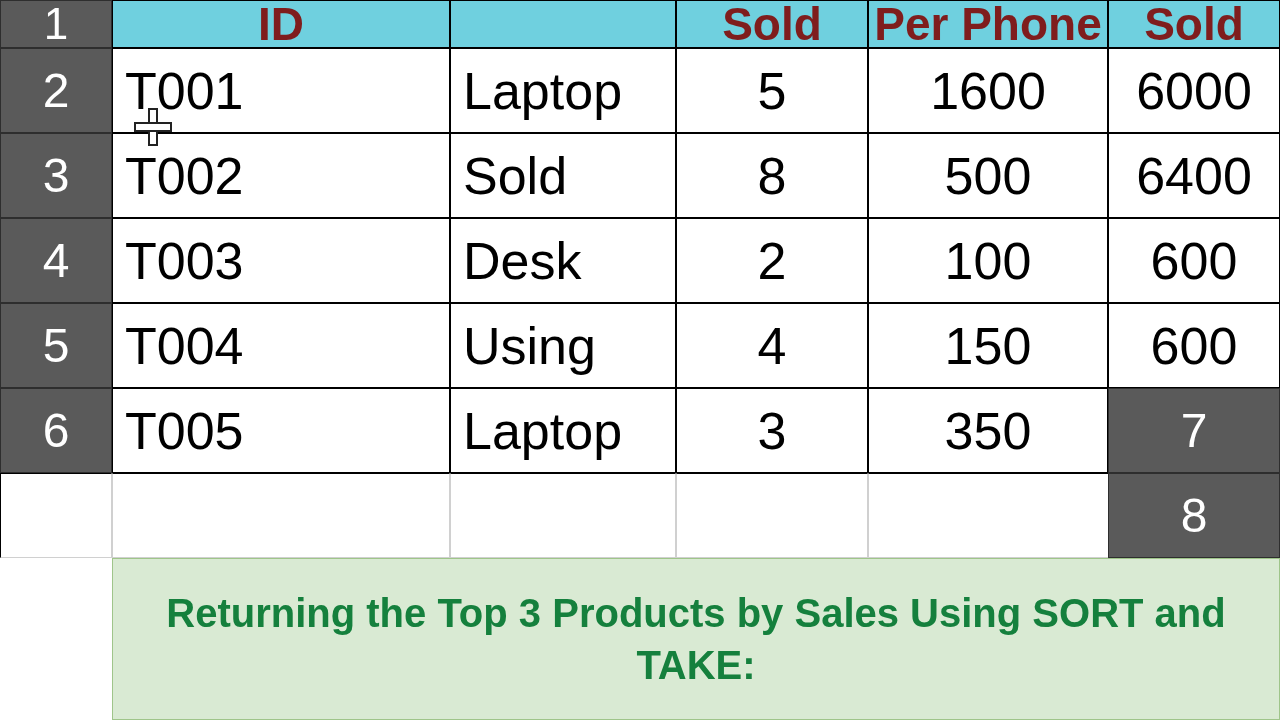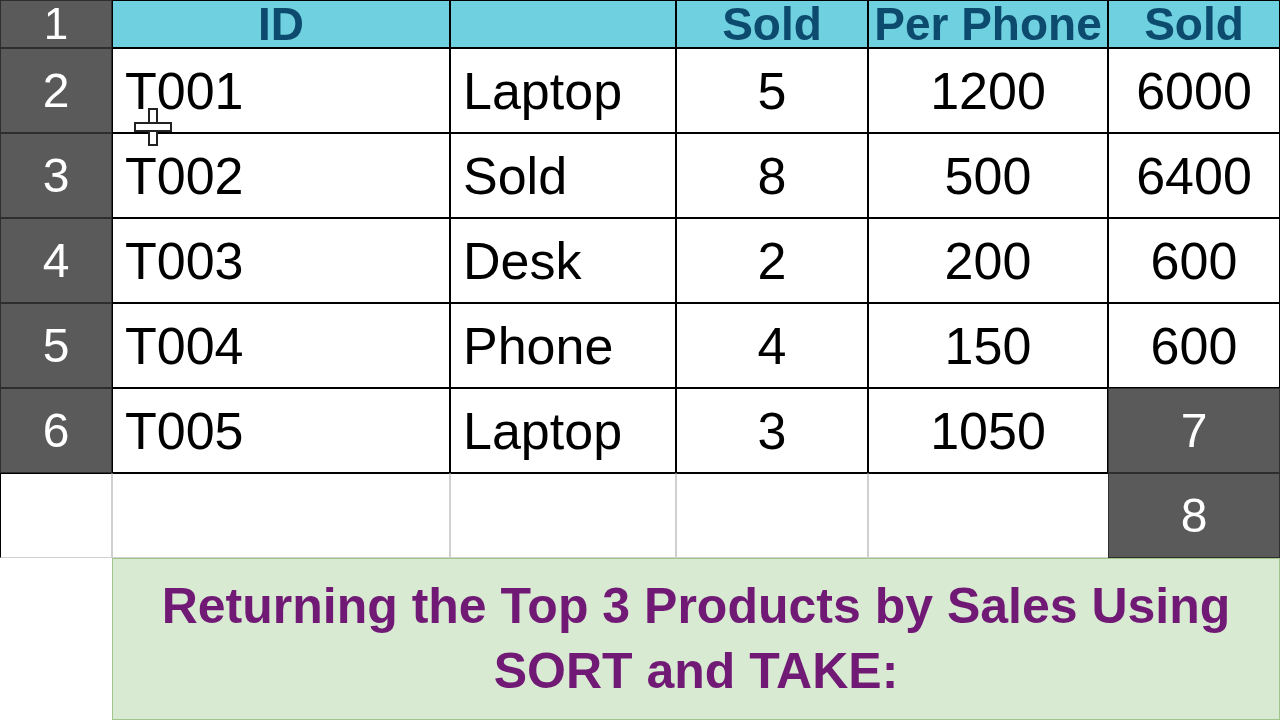--- a/index.html
+++ b/index.html
@@ -30,21 +30,21 @@
     align-items: center;
     justify-content: center;
     font-size: 48px;
     font-weight: 400;
   }
   .rowhdr.r1 { font-size: 44px; }
 
   
   .colhdr {
     background: #6fd0df;
-    color: #0c4a6e;
+    color: #7f1d1d;
     border: 1px solid #000;
     display: flex;
     align-items: center;
     justify-content: center;
     font-size: 46px;
     font-weight: 700;
     overflow: hidden;
     white-space: nowrap;
   }
 
@@ -73,23 +73,23 @@
 
   
   .banner {
     grid-column: 2 / span 5;
     background: #d9ead3;
     border: 1px solid #9fc58a;
     display: flex;
     align-items: center;
     justify-content: center;
     text-align: center;
-    font-size: 50px;
+    font-size: 40px;
     font-weight: 700;
-    color: #701a75;
+    color: #15803d;
     line-height: 1.3;
     padding: 8px 18px;
   }
 
   
   .cursor {
     position: absolute;
     left: 134px;
     top: 108px;
     width: 34px;
@@ -115,49 +115,49 @@
   <div class="colhdr">ID</div>
   <div class="colhdr"></div>
   <div class="colhdr">Sold</div>
   <div class="colhdr">Per Phone</div>
   <div class="colhdr">Sold</div>
 
   <div class="rowhdr">2</div>
   <div class="cell left">T001</div>
   <div class="cell left">Laptop</div>
   <div class="cell center">5</div>
-  <div class="cell center">1200</div>
+  <div class="cell center">1600</div>
   <div class="cell center">6000</div>
 
   <div class="rowhdr">3</div>
   <div class="cell left">T002</div>
   <div class="cell left">Sold</div>
   <div class="cell center">8</div>
   <div class="cell center">500</div>
   <div class="cell center">6400</div>
 
   <div class="rowhdr">4</div>
   <div class="cell left">T003</div>
   <div class="cell left">Desk</div>
   <div class="cell center">2</div>
-  <div class="cell center">200</div>
+  <div class="cell center">100</div>
   <div class="cell center">600</div>
 
   <div class="rowhdr">5</div>
   <div class="cell left">T004</div>
-  <div class="cell left">Phone</div>
+  <div class="cell left">Using</div>
   <div class="cell center">4</div>
   <div class="cell center">150</div>
   <div class="cell center">600</div>
 
   <div class="rowhdr">6</div>
   <div class="cell left">T005</div>
   <div class="cell left">Laptop</div>
   <div class="cell center">3</div>
-  <div class="cell center">1050</div>
+  <div class="cell center">350</div>
 
   <div class="rowhdr">7</div>
   <div class="blank first"></div>
   <div class="blank"></div>
   <div class="blank"></div>
   <div class="blank"></div>
   <div class="blank last"></div>
 
   <div class="rowhdr">8</div>
   <div class="banner">Returning the Top 3 Products by Sales Using SORT and TAKE:</div>

